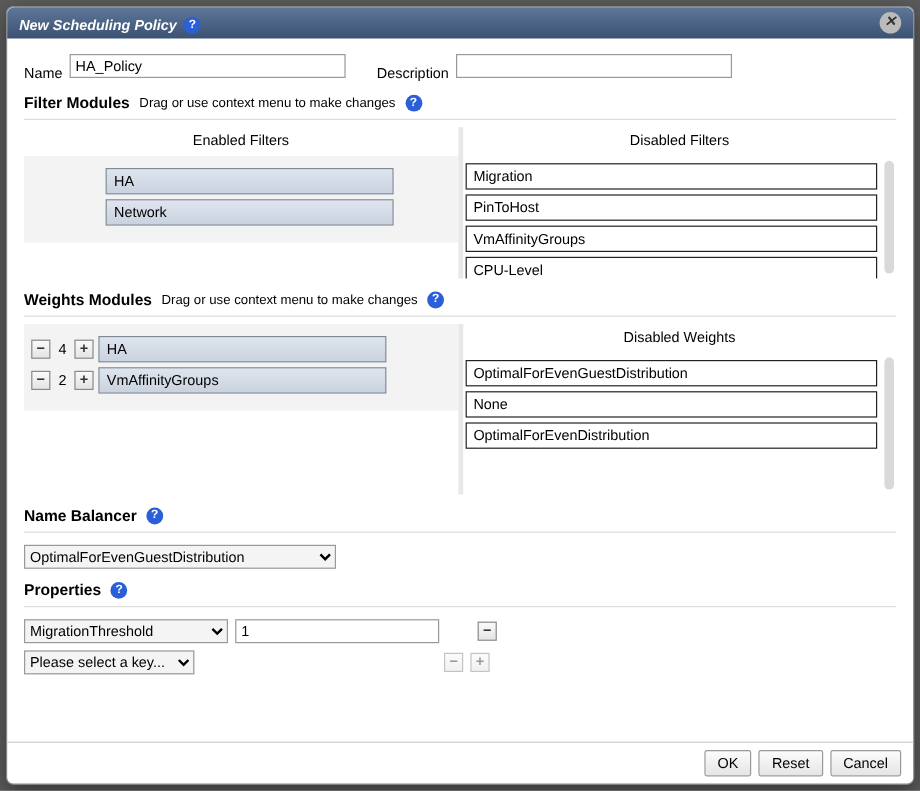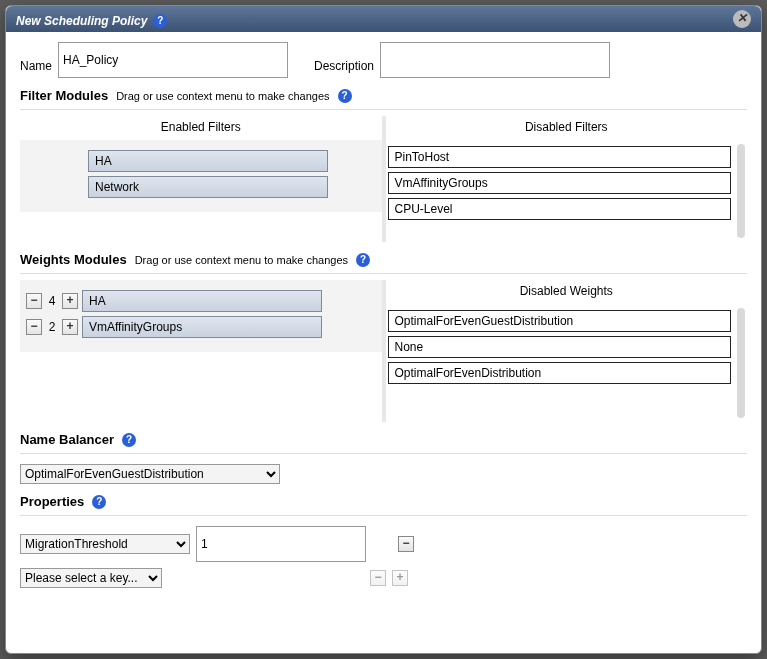--- a/index.html
+++ b/index.html
@@ -65,21 +65,21 @@
   .content {
     flex:1;
     overflow-y:auto;
     padding: 10px 14px 4px 14px;
   }
   .row { display:flex; align-items:center; gap:6px; margin-bottom:8px; }
   .row label { color:#000000;margin-top:12px; }
   input.text {
     border:1px solid #999;
     padding:2px 4px;
-    height:36px;
+    height:20px;
     font-size:12px;
   }
   .section-head {
     font-weight:bold;
     font-size:13px;
     margin: 10px 0 2px 0;
     display:flex;
     align-items:center;
     gap:8px;
   }
@@ -227,20 +227,21 @@
         <div class="enabled-pane">
           <div class="filter-chip">HA</div>
           <div class="filter-chip">Network</div>
         </div>
       </div>
       <div class="col-sep"></div>
       <div class="col">
         <h4>Disabled Filters</h4>
         <div class="disabled-pane">
           <div class="disabled-inner">
+            <div class="disabled-chip">Migration</div>
             <div class="disabled-chip">PinToHost</div>
             <div class="disabled-chip">VmAffinityGroups</div>
             <div class="disabled-chip">CPU-Level</div>
           </div>
           <div class="scrollbar"></div>
         </div>
       </div>
     </div>
 
     <div class="section-head">
@@ -311,14 +312,19 @@
         </select>
         <span style="width:170px"></span>
         <span style="width:20px"></span>
         <div class="sq-btn disabled-sq">−</div>
         <div class="sq-btn disabled-sq">+</div>
       </div>
     </div>
 
   </div>
 
+  <div class="buttons">
+    <button class="dlg">OK</button>
+    <button class="dlg">Reset</button>
+    <button class="dlg">Cancel</button>
+  </div>
 
 </div>
 
 </body></html>

